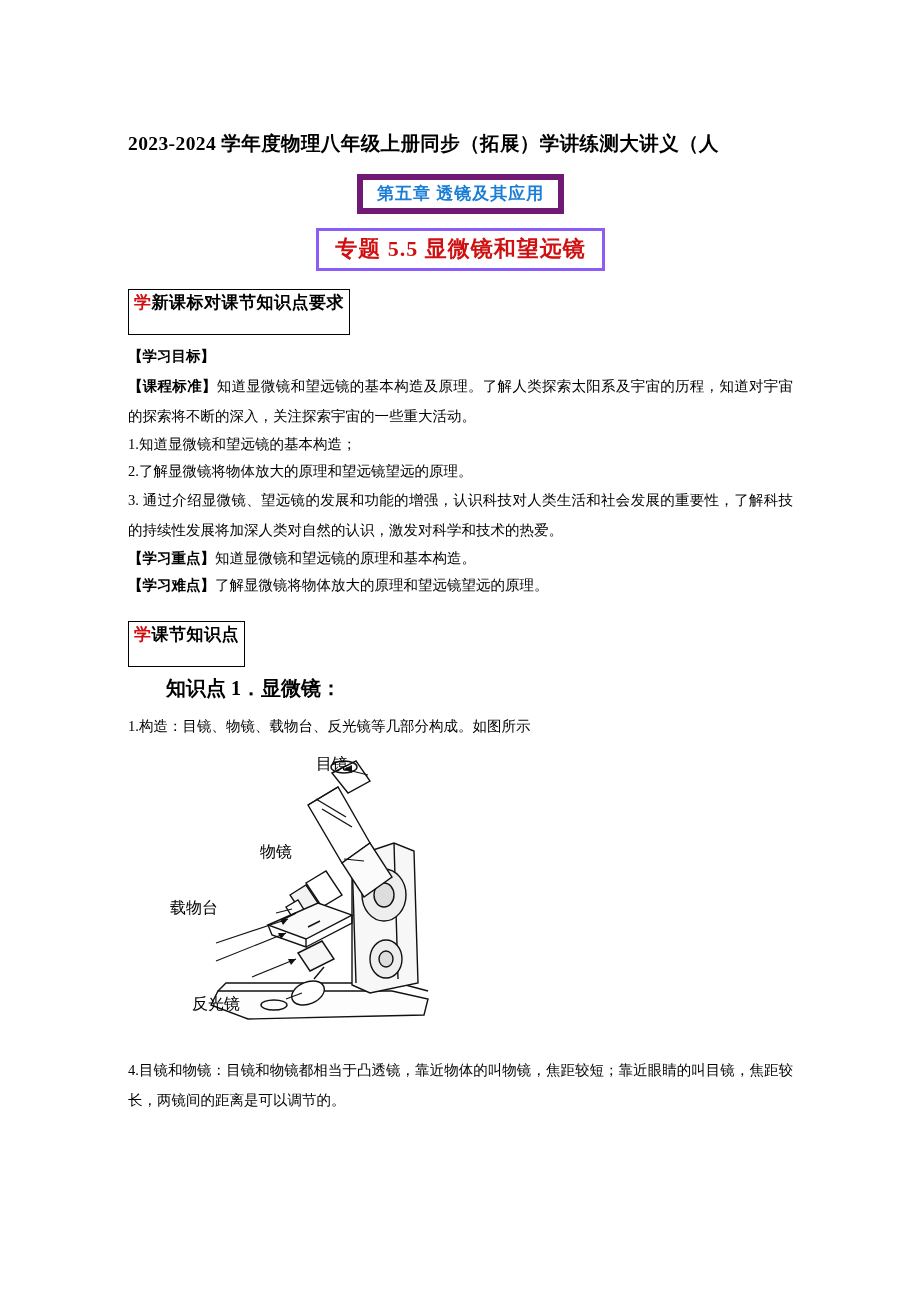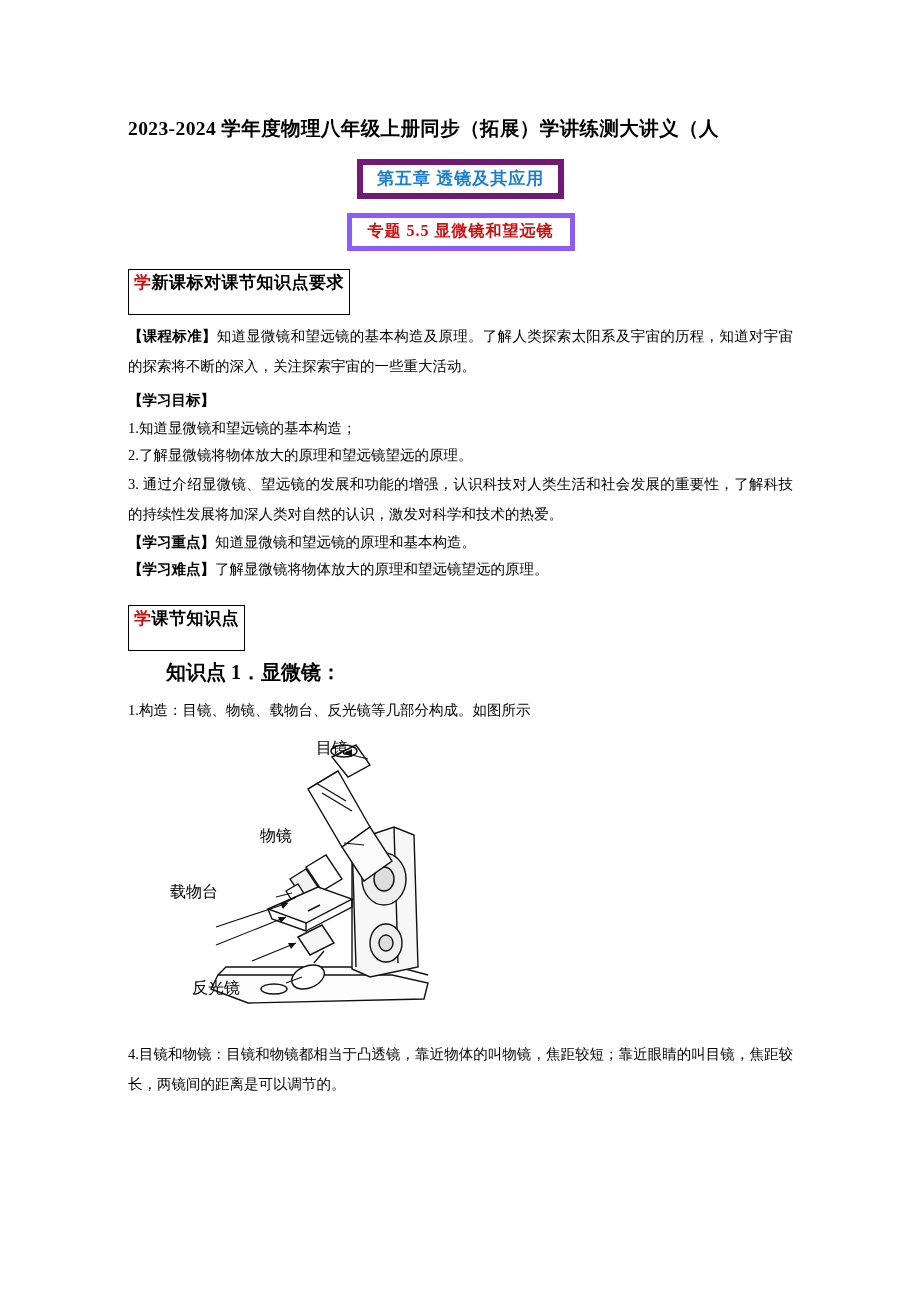--- a/index.html
+++ b/index.html
@@ -10,21 +10,21 @@
   body {
     width: 920px;
     height: 1302px;
     font-family: "Liberation Serif", serif;
     color: #000000;
     position: relative;
     overflow: hidden;
   }
   .page {
     position: absolute;
-    left: 0; top: 1px;
+    left: 0; top: 16px;
     width: 920px;
     height: 918px;
     padding: 0;
   }
   .content {
     position: absolute;
     left: 128px;
     top: 108px;
     width: 665px;
   }
@@ -59,24 +59,24 @@
     font-family: "Liberation Serif", serif;
   }
 
   
   .topic-banner {
     margin: 14px 0 0 0;
     text-align: center;
   }
   .topic-banner .boxed {
     display: inline-block;
-    border: 5px solid #8b5cf6;
+    border: 3px solid #8b5cf6;
     color: #d01010;
     font-weight: bold;
-    font-size: 16px;
+    font-size: 22px;
     padding: 3px 16px 4px 16px;
     letter-spacing: 1px;
     font-family: "Liberation Serif", serif;
   }
 
   
   .section-head {
     margin: 18px 0 6px 0;
   }
   .section-head .boxed {
@@ -155,23 +155,23 @@
     <div class="topic-banner">
       <span class="boxed">专题 5.5   显微镜和望远镜</span>
     </div>
 
     <div class="section-head">
       <span class="boxed">
         <span class="glyph">学</span><span class="label">新课标对课节知识点要求</span>
       </span>
     </div>
 
+    <p class="para para-sp"><span class="bold-lead">【学习目标】</span></p>
+
     <p class="para"><span class="bold-lead">【课程标准】</span><span>知道显微镜和望远镜的基本构造及原理。了解人类探索太阳系及宇宙的历程，知道对宇宙的探索将不断的深入，关注探索宇宙的一些重大活动。</span></p>
-
-    <p class="para para-sp"><span class="bold-lead">【学习目标】</span></p>
 
     <p class="para tight">1.知道显微镜和望远镜的基本构造；</p>
     <p class="para tight">2.了解显微镜将物体放大的原理和望远镜望远的原理。</p>
     <p class="para">3. 通过介绍显微镜、望远镜的发展和功能的增强，认识科技对人类生活和社会发展的重要性，了解科技的持续性发展将加深人类对自然的认识，激发对科学和技术的热爱。</p>
 
     <p class="para tight"><span class="bold-lead">【学习重点】</span><span>知道显微镜和望远镜的原理和基本构造。</span></p>
 
     <p class="para tight"><span class="bold-lead">【学习难点】</span><span>了解显微镜将物体放大的原理和望远镜望远的原理。</span></p>
 
     <div class="section-head" style="margin-top:22px;">

